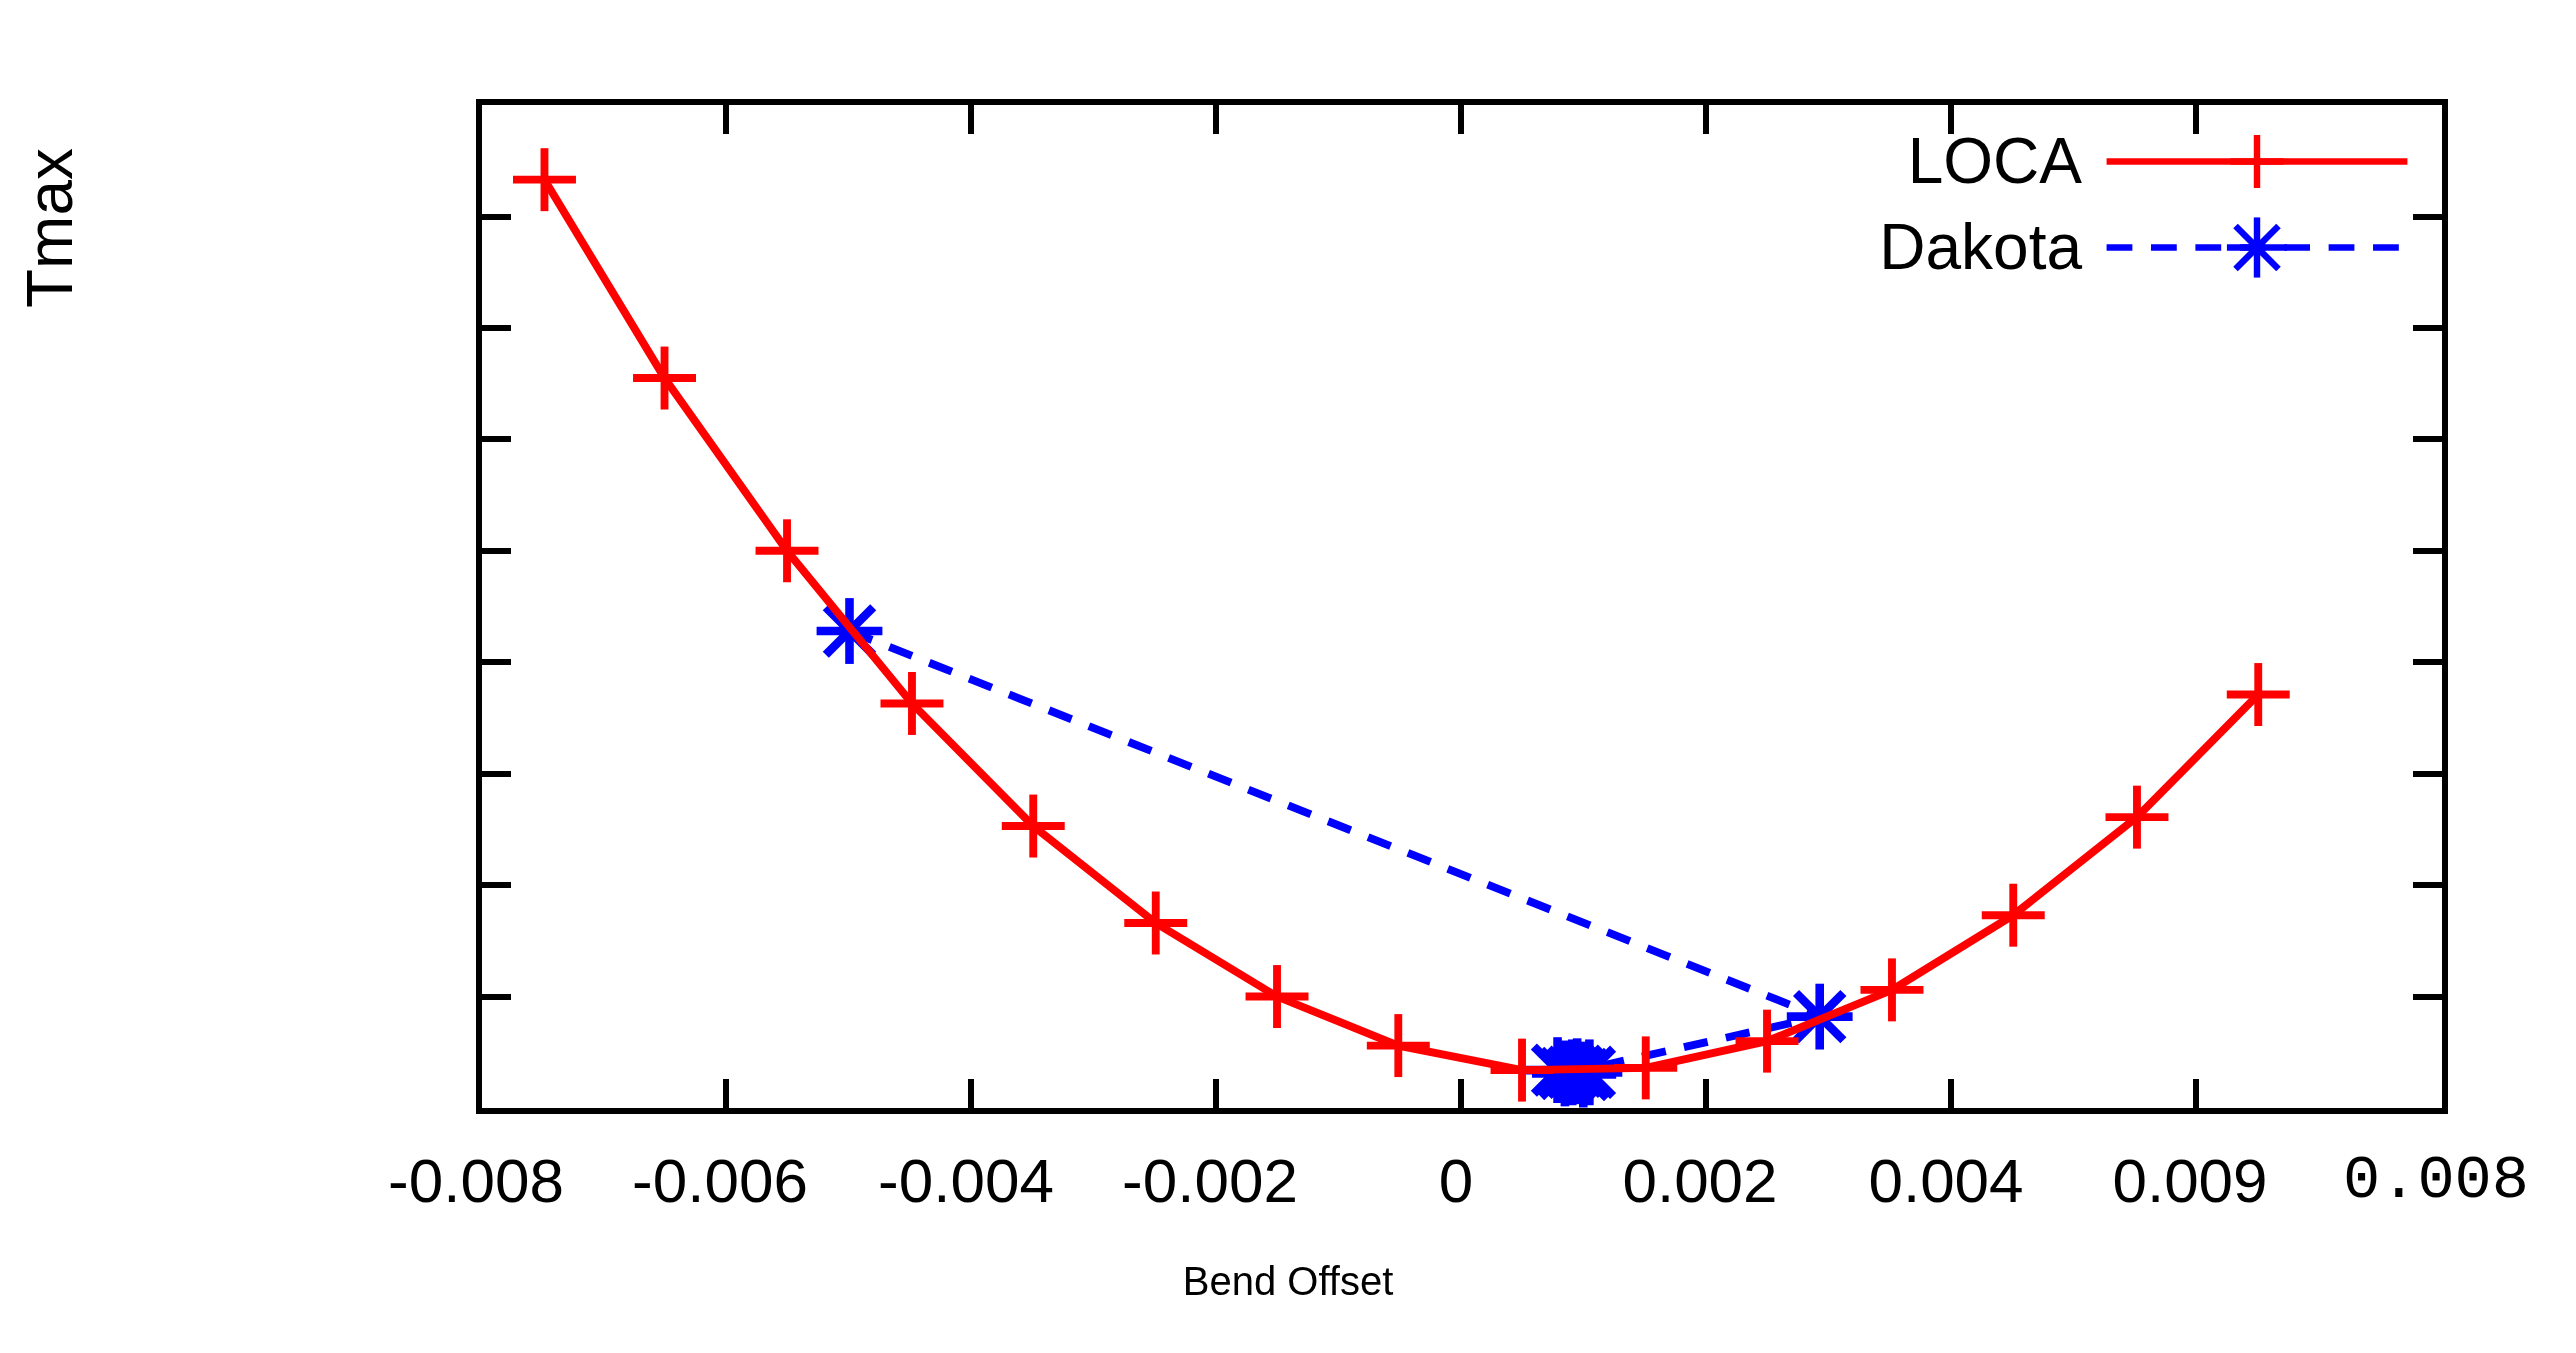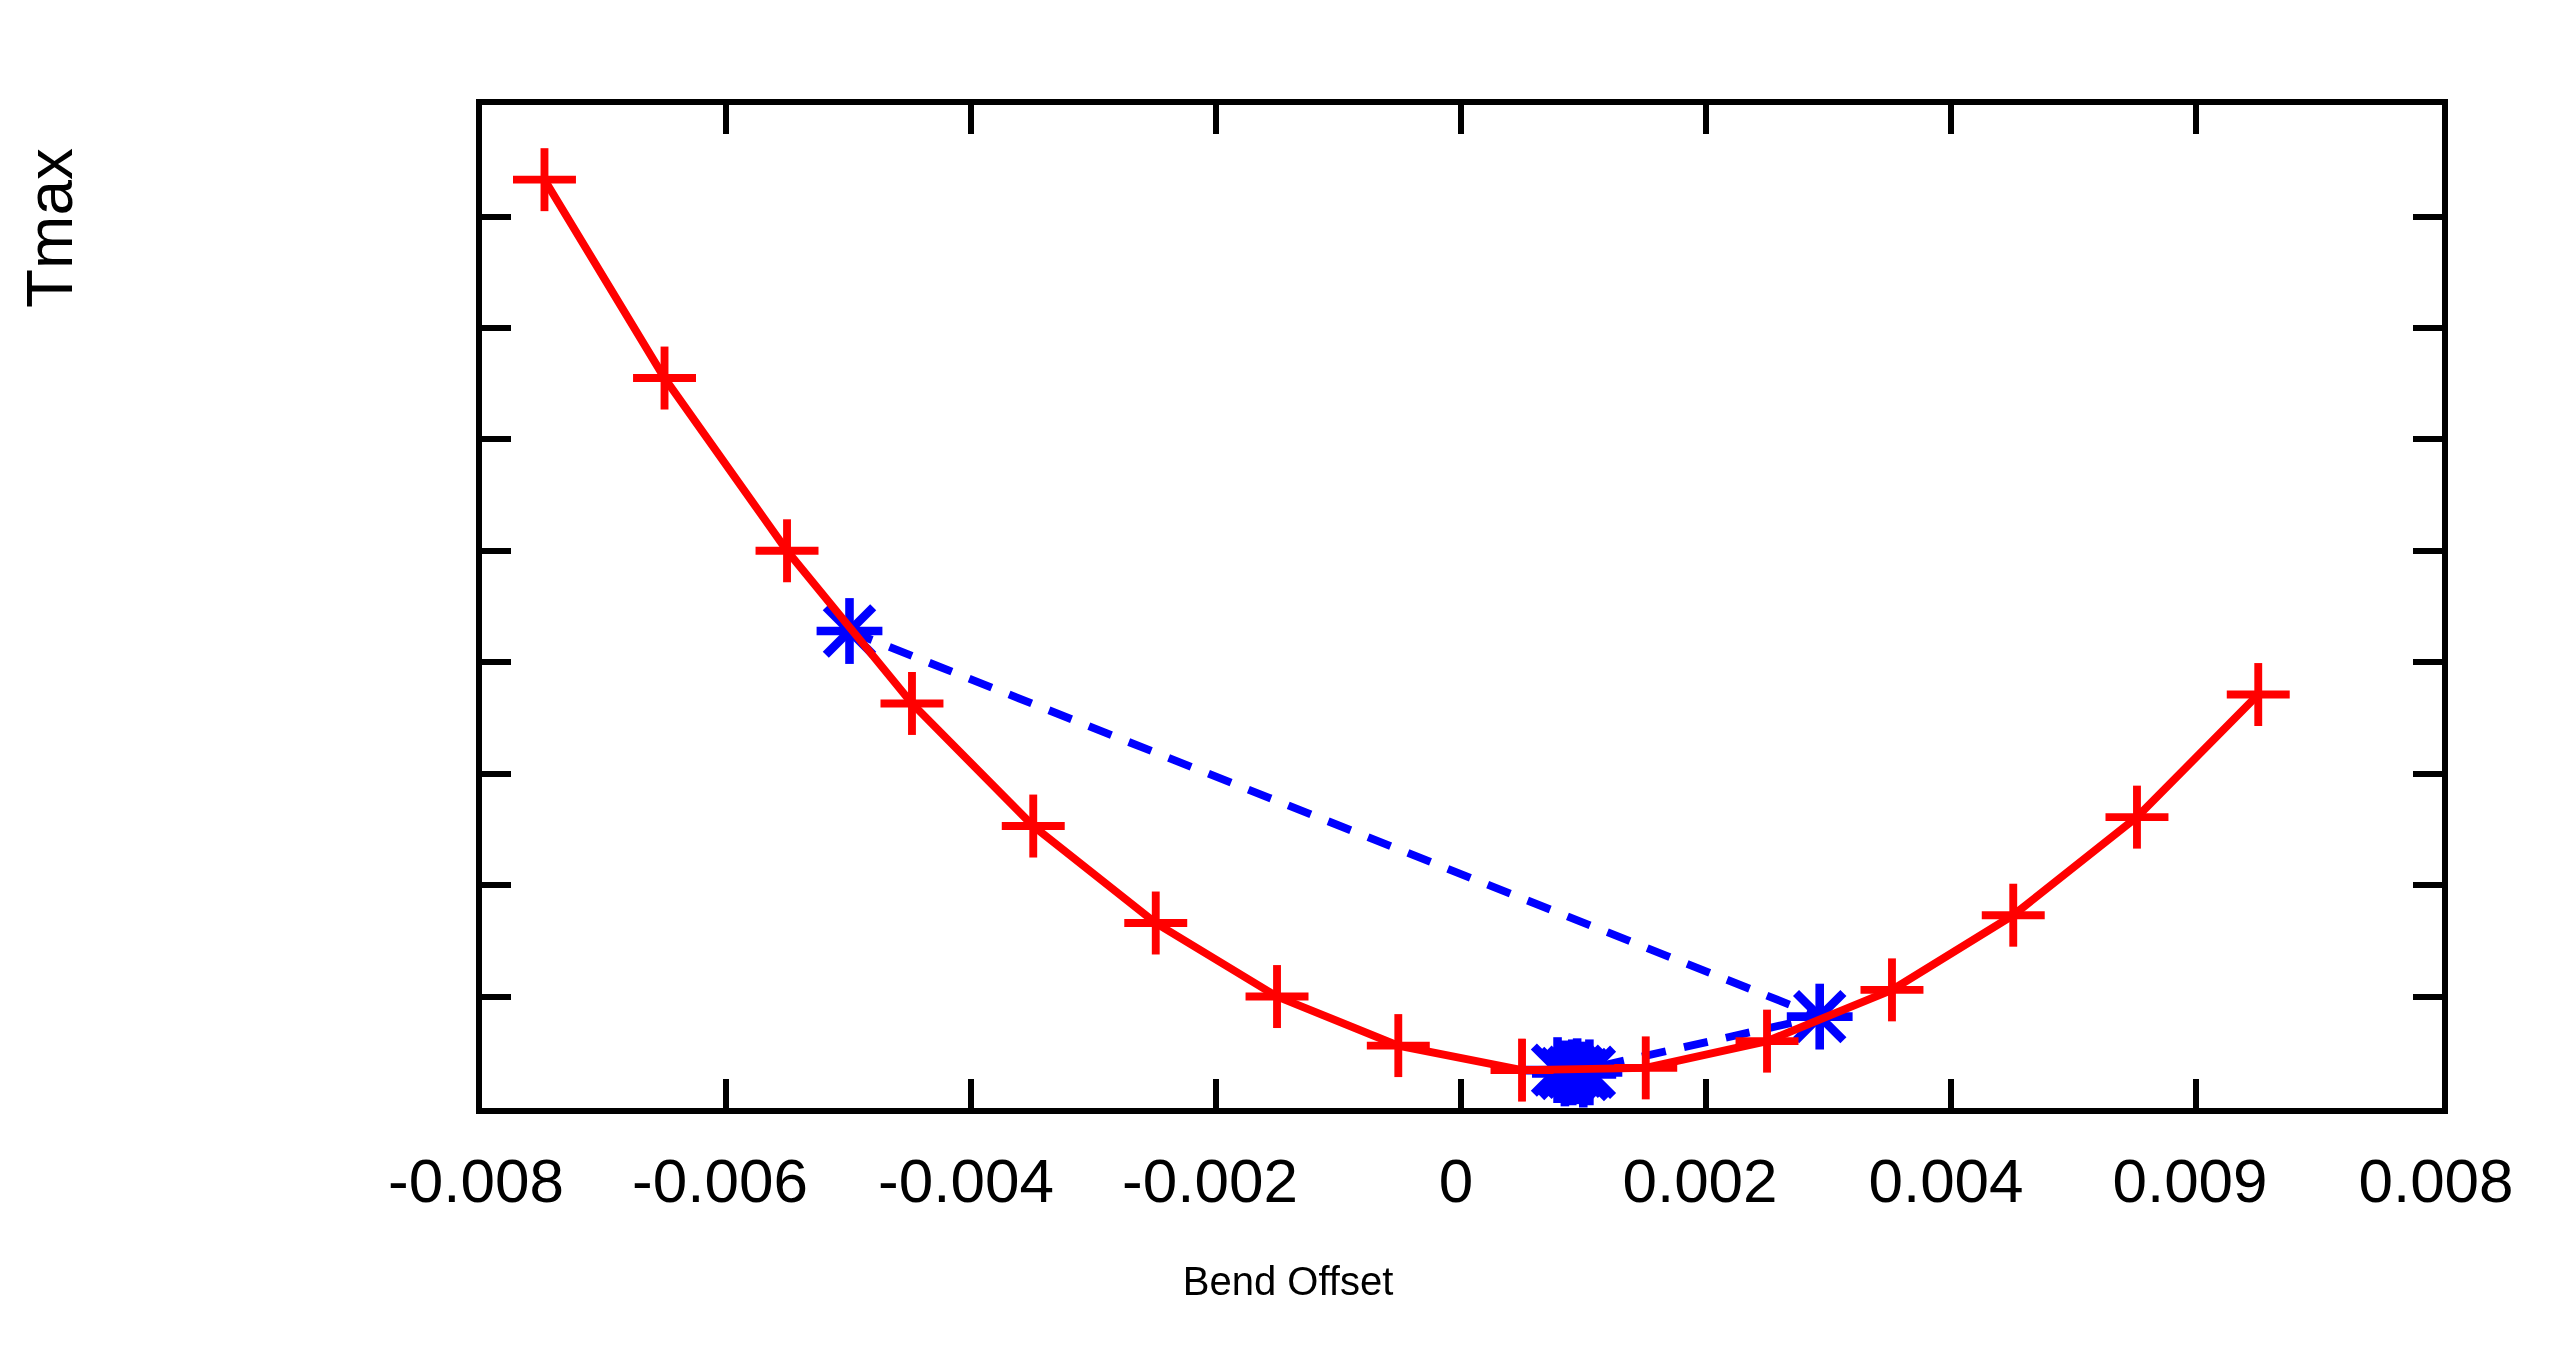--- a/index.html
+++ b/index.html
@@ -96,21 +96,21 @@
   <div id="ytitle">Tmax</div>
 
   <div class="xlabel" style="left:476px;top:1150px;">-0.008</div>
   <div class="xlabel" style="left:720px;top:1150px;">-0.006</div>
   <div class="xlabel" style="left:966px;top:1150px;text-align:right;">-0.004</div>
   <div class="xlabel" style="left:1210px;top:1150px;">-0.002</div>
   <div class="xlabel" style="left:1456px;top:1150px;">0</div>
   <div class="xlabel" style="left:1700px;top:1150px;">0.002</div>
   <div class="xlabel" style="left:1946px;top:1150px;">0.004</div>
   <div class="xlabel" style="left:2190px;top:1150px;">0.009</div>
-  <div class="xlabel" style="left:2436px;top:1150px;">0.008</div>
+  <div class="xlabel" style="left:2436px;top:1150px;font-family:Liberation Mono, monospace;">0.008</div>
 
   <div id="xtitle">Bend Offset</div>
 
   <div id="plot-frame">
 
     <div class="ytick" style="top:109px;"></div>
     <div class="ytick" style="top:220px;"></div>
     <div class="ytick" style="top:331px;"></div>
     <div class="ytick" style="top:443px;"></div>
     <div class="ytick" style="top:554px;"></div>
@@ -208,15 +208,39 @@
           <line x1="2096.625" y1="1132.5044444444422" x2="2184.625" y2="1132.5044444444422" stroke="#ff0000" stroke-width="11"></line>
           <line x1="2140.625" y1="1088.5044444444422" x2="2140.625" y2="1176.5044444444422" stroke="#ff0000" stroke-width="11"></line>
           <line x1="2269.5875" y1="995.4199999999967" x2="2357.5875" y2="995.4199999999967" stroke="#ff0000" stroke-width="11"></line>
           <line x1="2313.5875" y1="951.4199999999967" x2="2313.5875" y2="1039.4199999999967" stroke="#ff0000" stroke-width="11"></line>
           <line x1="2439.1249999999995" y1="824.0644444444423" x2="2527.1249999999995" y2="824.0644444444423" stroke="#ff0000" stroke-width="11"></line>
           <line x1="2483.1249999999995" y1="780.0644444444423" x2="2483.1249999999995" y2="868.0644444444423" stroke="#ff0000" stroke-width="11"></line>
         </g>
     </svg>
   </div>
 
+  <div id="legend">
+    <div class="legend-row">
+      <span class="legend-text">LOCA</span>
+      <span class="legend-sample">
+        <svg width="308" height="79" viewBox="0 0 430 110">
+          <line x1="5" y1="55" x2="425" y2="55" stroke="#ff0000" stroke-width="9"></line>
+          <line x1="215" y1="18" x2="215" y2="92" stroke="#ff0000" stroke-width="9"></line>
+          <line x1="178" y1="55" x2="252" y2="55" stroke="#ff0000" stroke-width="9"></line>
+        </svg>
+      </span>
+    </div>
+    <div class="legend-row">
+      <span class="legend-text">Dakota</span>
+      <span class="legend-sample">
+        <svg width="308" height="79" viewBox="0 0 430 110">
+          <line x1="5" y1="55" x2="425" y2="55" stroke="#0000ff" stroke-width="9" stroke-dasharray="36 26"></line>
+          <line x1="215" y1="13" x2="215" y2="97" stroke="#0000ff" stroke-width="9"></line>
+          <line x1="173" y1="55" x2="257" y2="55" stroke="#0000ff" stroke-width="9"></line>
+          <line x1="185" y1="25" x2="245" y2="85" stroke="#0000ff" stroke-width="9"></line>
+          <line x1="245" y1="25" x2="185" y2="85" stroke="#0000ff" stroke-width="9"></line>
+        </svg>
+      </span>
+    </div>
+  </div>
 
 </div>
 
 
 </body></html>

